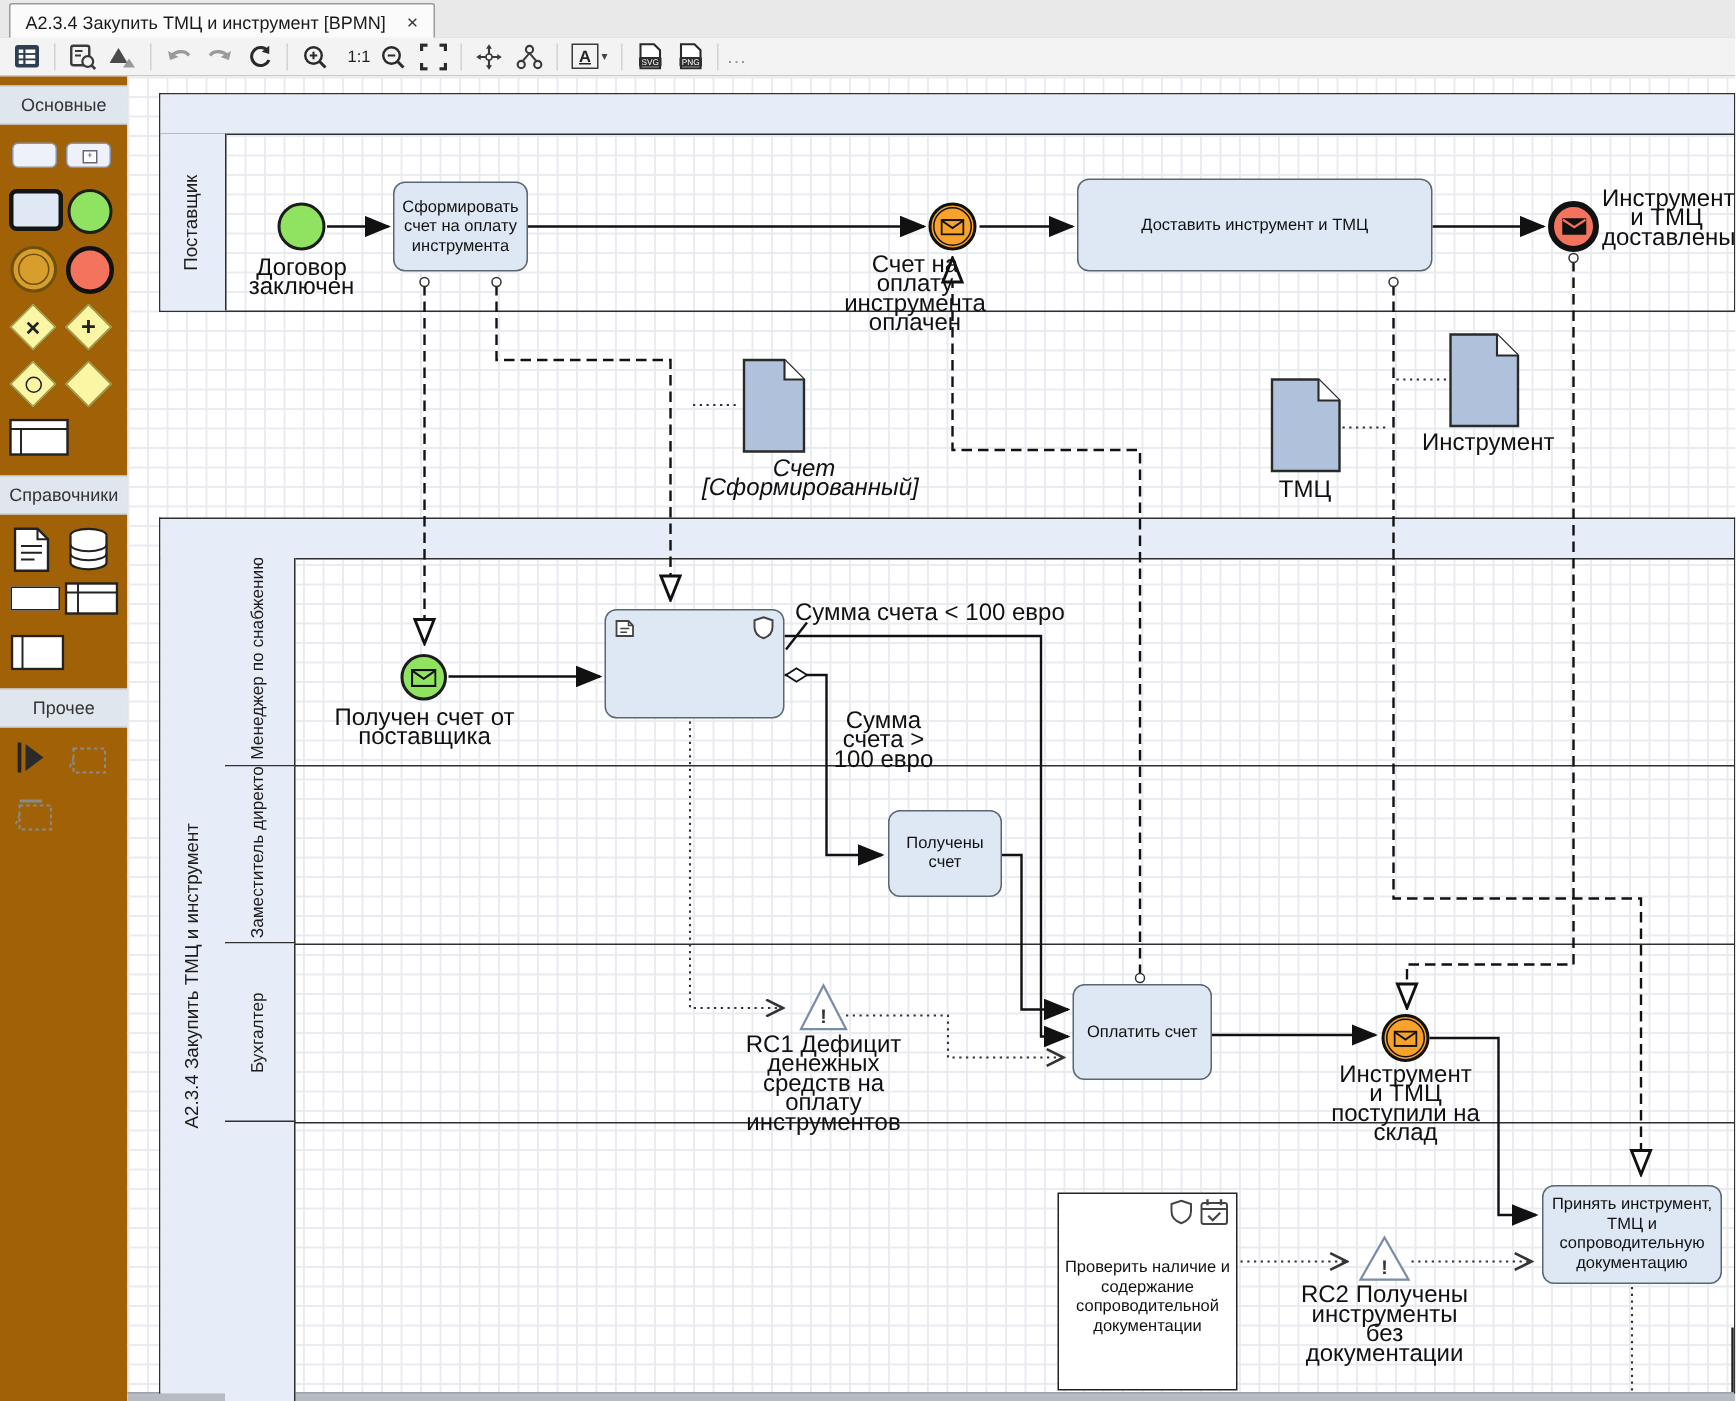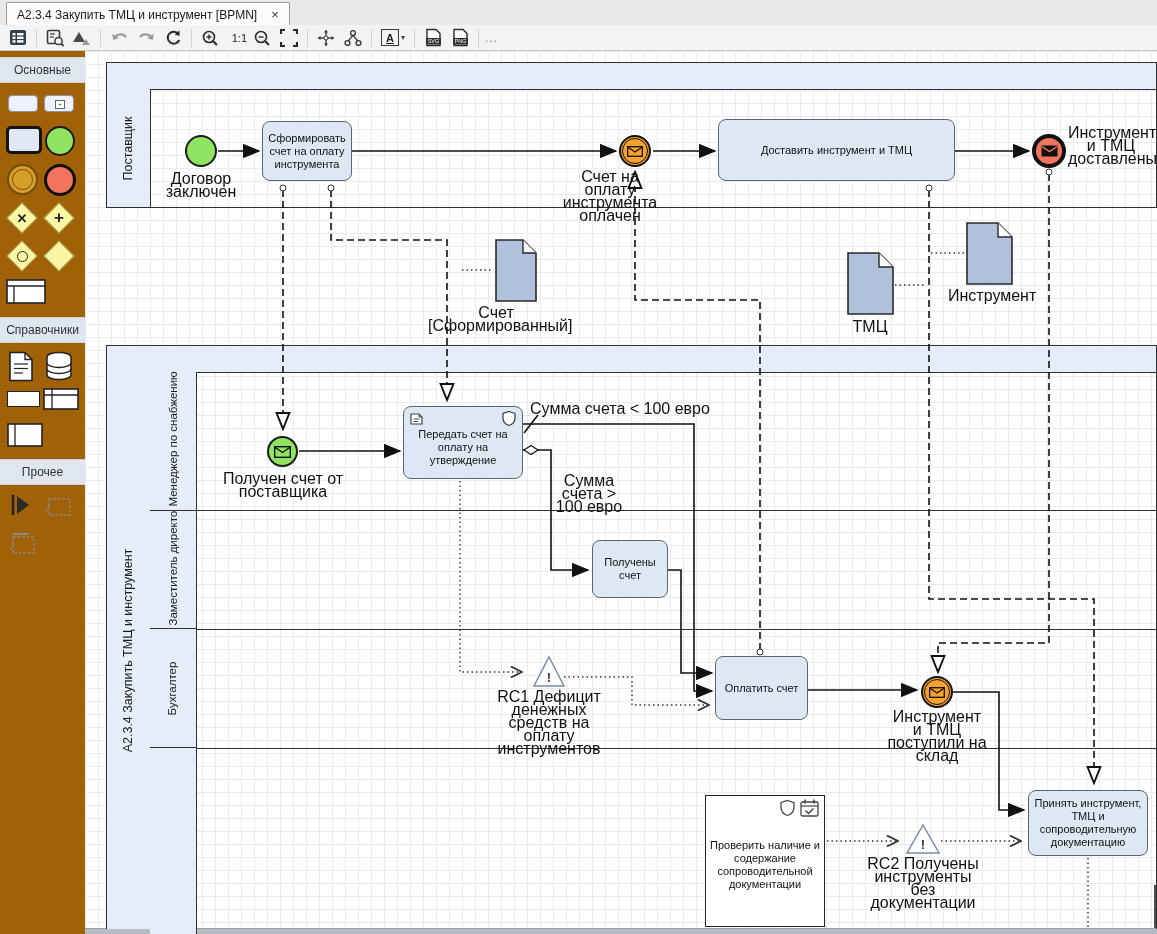--- a/index.html
+++ b/index.html
@@ -387,21 +387,20 @@
           <path d="M10,3 V6 H13" fill="none" stroke="#444" stroke-width="1"></path>
           <line x1="4.5" y1="8" x2="10.5" y2="8" stroke="#444" stroke-width="1"></line>
           <line x1="4.5" y1="10.5" x2="9" y2="10.5" stroke="#444" stroke-width="1"></line>
         </svg>
     </span>
     <span style="position:absolute;right:5px;top:3px;">
       <svg width="16" height="17">
           <path d="M8,1.5 L14,3.5 V8 C14,12 11.3,14.4 8,15.5 C4.7,14.4 2,12 2,8 V3.5 z" fill="#fff" stroke="#444" stroke-width="1.3"></path>
         </svg>
     </span>
-    <span style="padding-top:10px;">Передать счет на оплату на утверждение</span>
   </div>
   <div class="task" style="left:592px;top:540px;width:76px;height:58px;">
     <span>Получены счет</span>
   </div>
   <div class="task" style="left:715px;top:656px;width:93px;height:64px;">
     <span>Оплатить счет</span>
   </div>
   <div class="task" style="left:1028px;top:790px;width:120px;height:66px;">
     <span>Принять инструмент, ТМЦ и сопроводительную документацию</span>
   </div>
@@ -449,21 +448,21 @@
       <svg width="16" height="11">
           <rect x="0.7" y="0.7" width="14.6" height="9.6" fill="#f6a22d" stroke="#111" stroke-width="1.3"></rect>
           <path d="M1,1.2 L8,6 L15,1.2" fill="none" stroke="#111" stroke-width="1.3"></path>
         </svg>
     </span>
   </div>
 
   <div class="lbl" style="left:161px;top:172px;width:80px;">Договор заключен</div>
   <div class="lbl" style="left:560px;top:170px;width:100px;text-align:center;">Счет на оплату инструмента оплачен</div>
   <div class="lbl" style="left:1068px;top:126px;width:86px;">Инструмент и ТМЦ доставлены</div>
-  <div class="lbl" style="left:428px;top:306px;width:136px;">Счет [Сформированный]</div>
+  <div class="lbl" style="left:468px;top:306px;width:136px;font-style:italic;">Счет [Сформированный]</div>
   <div class="lbl" style="left:840px;top:320px;width:60px;">ТМЦ</div>
   <div class="lbl" style="left:948px;top:289px;width:86px;">Инструмент</div>
   <div class="lbl" style="left:222px;top:472px;width:122px;">Получен счет от поставщика</div>
   <div class="lbl nw" style="left:530px;top:402px;width:150px;">Сумма счета &lt; 100 евро</div>
   <div class="lbl" style="left:548px;top:474px;width:82px;">Сумма счета &gt; 100 евро</div>
   <div class="lbl" style="left:493px;top:690px;width:112px;">RC1 Дефицит денежных средств на оплату инструментов</div>
   <div class="lbl" style="left:887px;top:710px;width:100px;">Инструмент и ТМЦ поступили на склад</div>
   <div class="lbl" style="left:862px;top:857px;width:122px;">RC2 Получены инструменты без документации</div>
 
 </div>

